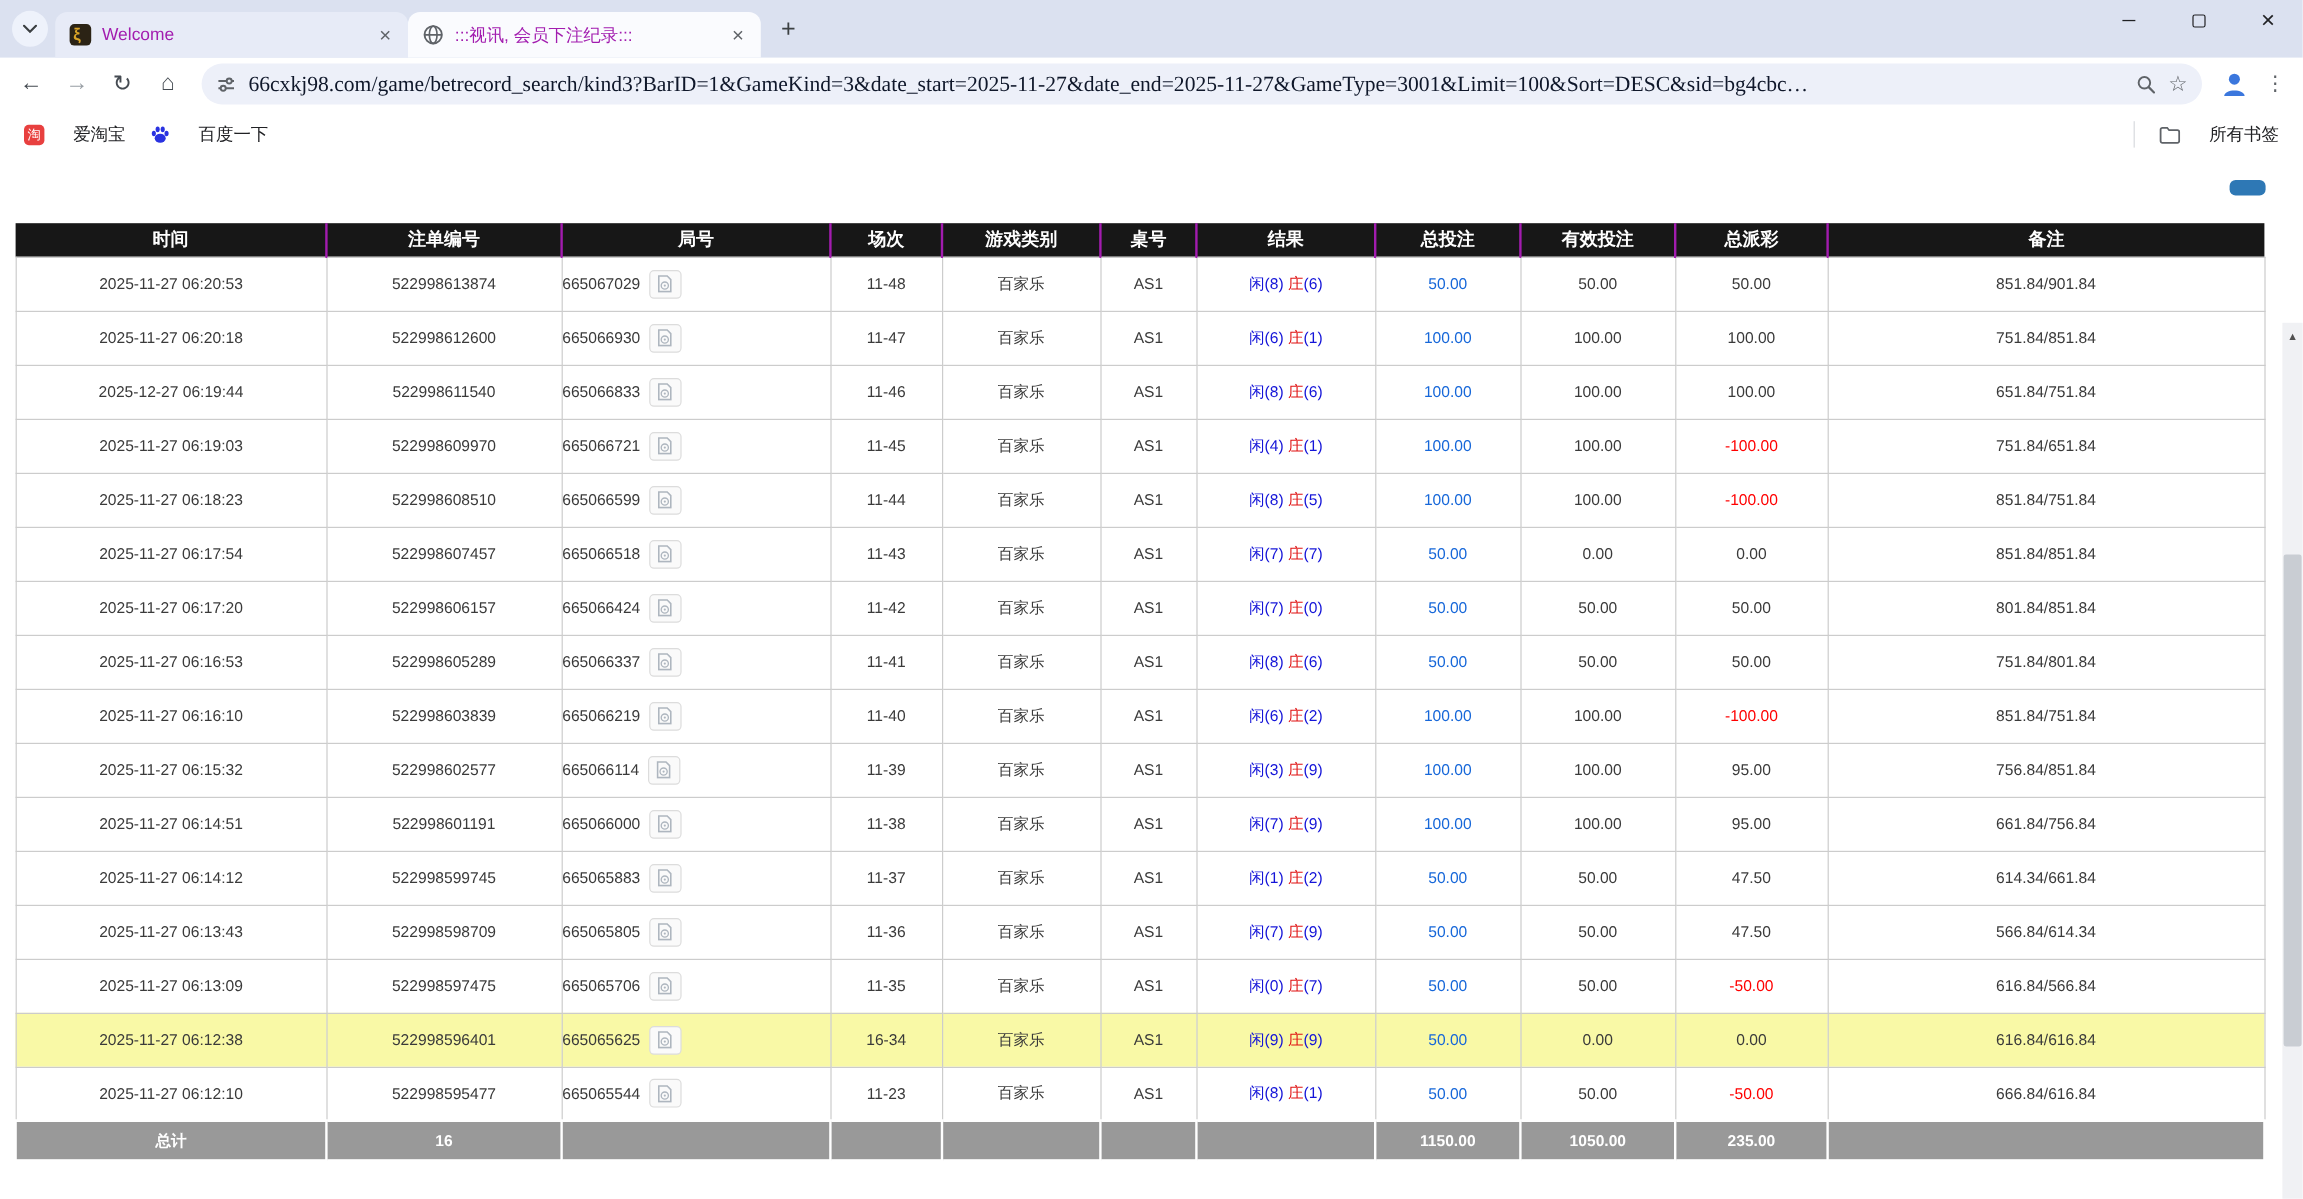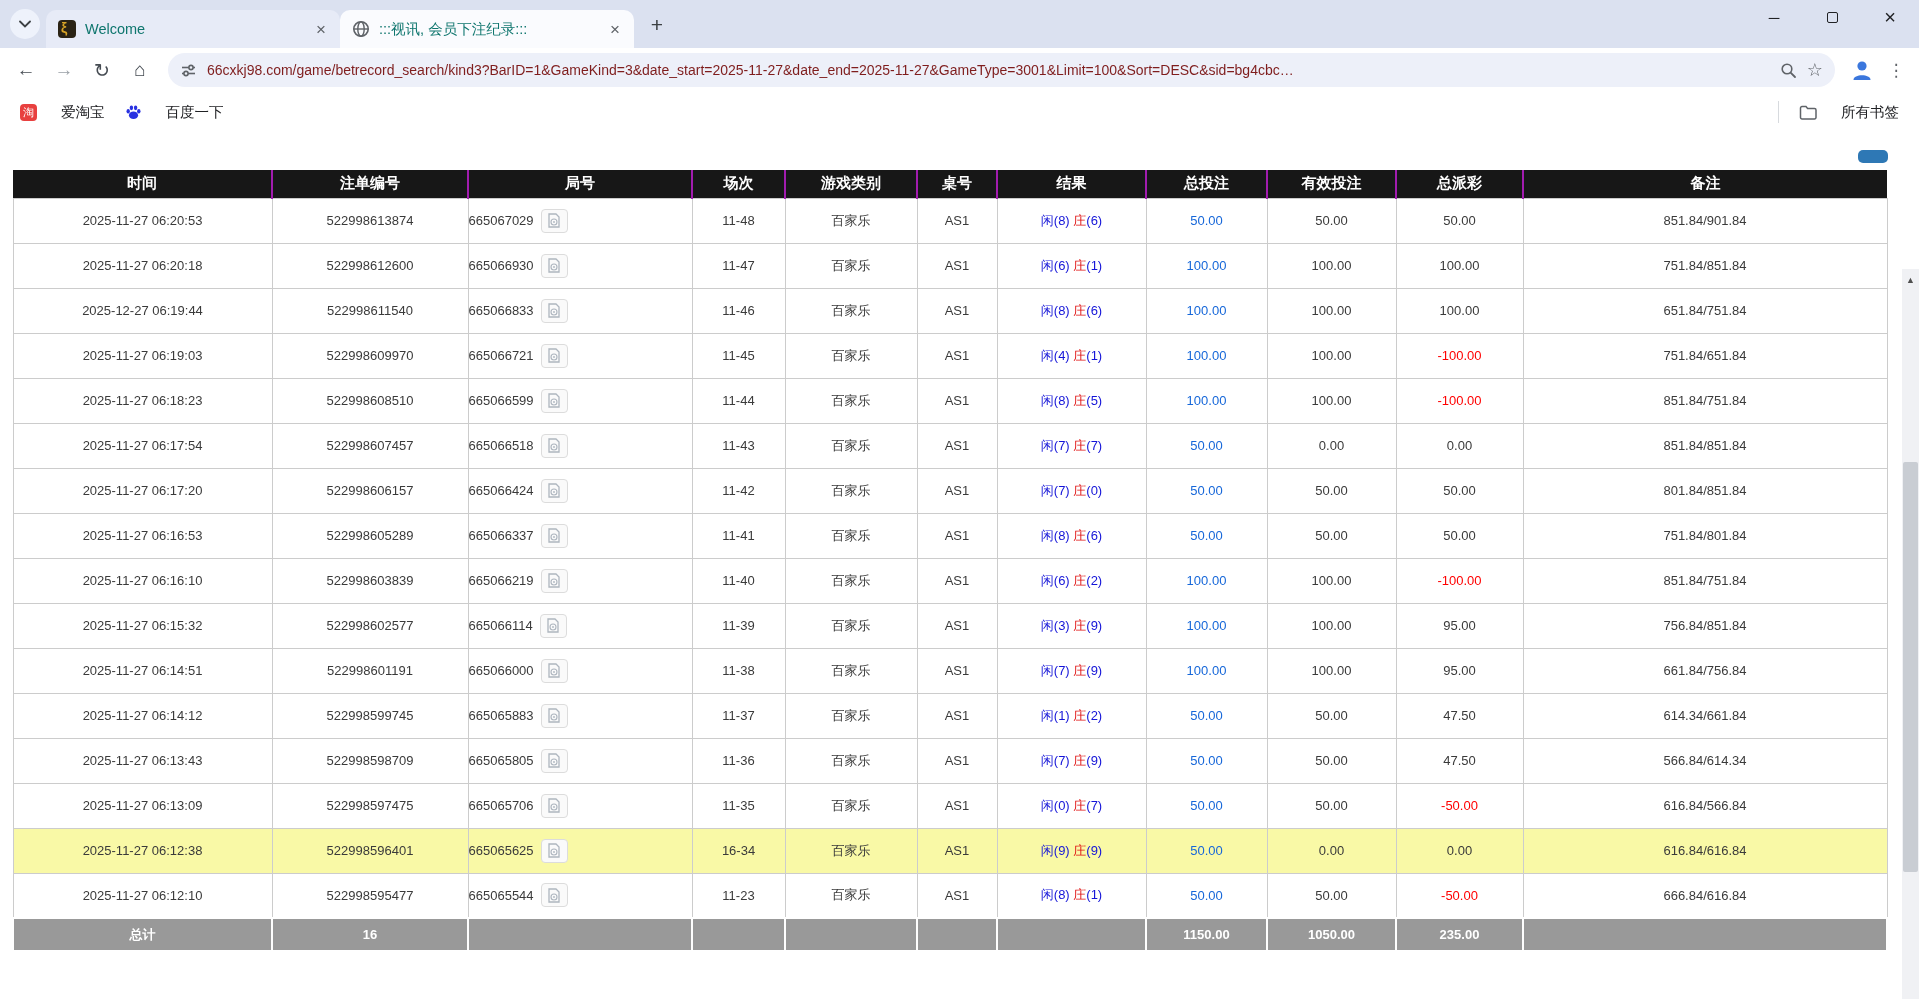--- a/index.html
+++ b/index.html
@@ -9,57 +9,57 @@
     background:#fff; position:relative; color:#333;
   }
   
   .tabstrip { height:48px; background:#dbe1f0; display:flex; align-items:flex-end; position:relative; }
   .tab-search-btn { width:30px; height:30px; border-radius:50%; background:#eef2fb; margin:0 6px 9px 10px;
     display:flex; align-items:center; justify-content:center; color:#3c4043; font-size:13px; cursor:pointer; }
   .tab { width:294px; height:38px; border-radius:10px 10px 0 0; display:flex; align-items:center;
     padding:0 10px 0 12px; gap:9px; cursor:pointer; }
   .tab.inactive { background:#e7ebf7; }
   .tab.active { background:#fafbfe; }
-  .tab .title { flex:1; font-size:14.5px; color:#0f766e; white-space:nowrap; overflow:hidden; }
+  .tab .title { flex:1; font-size:14.5px; color:#a21caf; white-space:nowrap; overflow:hidden; }
   .tab .close { color:#5f6368; font-size:17px; line-height:1; padding:1px 4px; border-radius:50%; }
   .favicon { width:18px; height:18px; flex:0 0 auto; }
   .fav-dragon { background:#2b2315; border-radius:4px; position:relative; overflow:hidden; }
   .fav-dragon::after { content:"ξ"; position:absolute; left:3px; top:0px; color:#d9a427; font-size:14px; font-weight:bold; }
   .newtab-btn { width:30px; height:30px; margin:0 0 8px 8px; border-radius:50%; display:flex; align-items:center;
     justify-content:center; font-size:21px; color:#3c4043; cursor:pointer; }
   .win-controls { position:absolute; right:0; top:0; height:34px; display:flex; }
   .win-btn { width:58px; height:34px; display:flex; align-items:center; justify-content:center;
     font-size:15px; color:#202124; cursor:pointer; }
   .win-btn .maxbox { width:11px; height:11px; border:1.5px solid #202124; border-radius:2px; display:block; }
   
   .toolbar { height:44px; background:#fff; display:flex; align-items:center; padding:0 8px; gap:2px; }
   .nav-btn { width:36px; height:36px; border-radius:50%; display:flex; align-items:center; justify-content:center;
     font-size:19px; color:#454b52; cursor:pointer; }
   .nav-btn.dim { color:#9aa0a6; }
   .omnibox { flex:1; height:34px; background:#edf0f9; border-radius:17px; margin:0 8px; display:flex;
     align-items:center; padding:0 12px; gap:10px; min-width:0; cursor:text; }
-  .omnibox .url { flex:1; font-size:14px; color:#7f1d1d; white-space:nowrap; overflow:hidden; }
+  .omnibox .url { flex:1; font-size:18px; color:#0f172a; white-space:nowrap; overflow:hidden;font-family:Liberation Serif, serif; }
   .ob-icon { flex:0 0 auto; display:flex; align-items:center; justify-content:center; color:#5f6368; }
   .star { font-size:18px; color:#5f6368; }
   .avatar-btn { width:34px; height:34px; border-radius:50%; display:flex; align-items:center; justify-content:center; cursor:pointer; }
   .kebab { width:30px; height:34px; display:flex; align-items:center; justify-content:center; font-size:17px; color:#5f6368; cursor:pointer; }
   
   .bookmarks { height:40px; background:#fff; display:flex; align-items:center; padding:0 10px; }
   .bm-item { display:flex; align-items:center; gap:8px; padding:5px 10px; border-radius:8px; cursor:pointer; }
   .bm-label { font-size:14.5px; color:#202124;margin-left:16px; }
   .bm-ico-taobao { width:17px; height:17px; background:#e8403f; border-radius:4px; color:#fff; font-size:11px;
     display:flex; align-items:center; justify-content:center; }
   .bm-spacer { flex:1; }
   .bm-divider { width:1px; height:22px; background:#d7dade; margin:0 10px; }
   
   .content { position:relative; height:867px; background:#fff; }
   .blue-chip { position:absolute; left:1858px; top:18px; width:30px; height:13px; border-radius:5px;
     background:var(--chip-blue,#2e78b5); }
   
-  table.bets { position:absolute; left:12px; top:38px; width:1874px; border-collapse:collapse; table-layout:fixed; }
+  table.bets { position:absolute; left:12px; top:54px; width:1874px; border-collapse:collapse; table-layout:fixed; }
   table.bets td, table.bets th { text-align:center; vertical-align:middle; }
   thead th { background:var(--header-bg,#171717); color:#fff; font-size:15px; font-weight:bold; height:28px;
     border-left:2px solid #a21caf; }
   thead th:first-child { border-left:none; }
   tbody td { height:45px; border:1px solid #ccc; font-size:13px; color:#3a3a3a; background:#fff; }
   tbody tr.hl td { background:var(--highlight,#f9f9a6); }
   .c-round-wrap { display:flex; align-items:center; justify-content:flex-start; gap:7px; }
   .video-btn { width:27px; height:24px; border:1px solid #dcdcdc; border-radius:4px; background:#fafafa;
     display:inline-flex; align-items:center; justify-content:center; cursor:pointer; padding:0; }
   .p-txt { color:var(--player-blue,#1414d8); }

